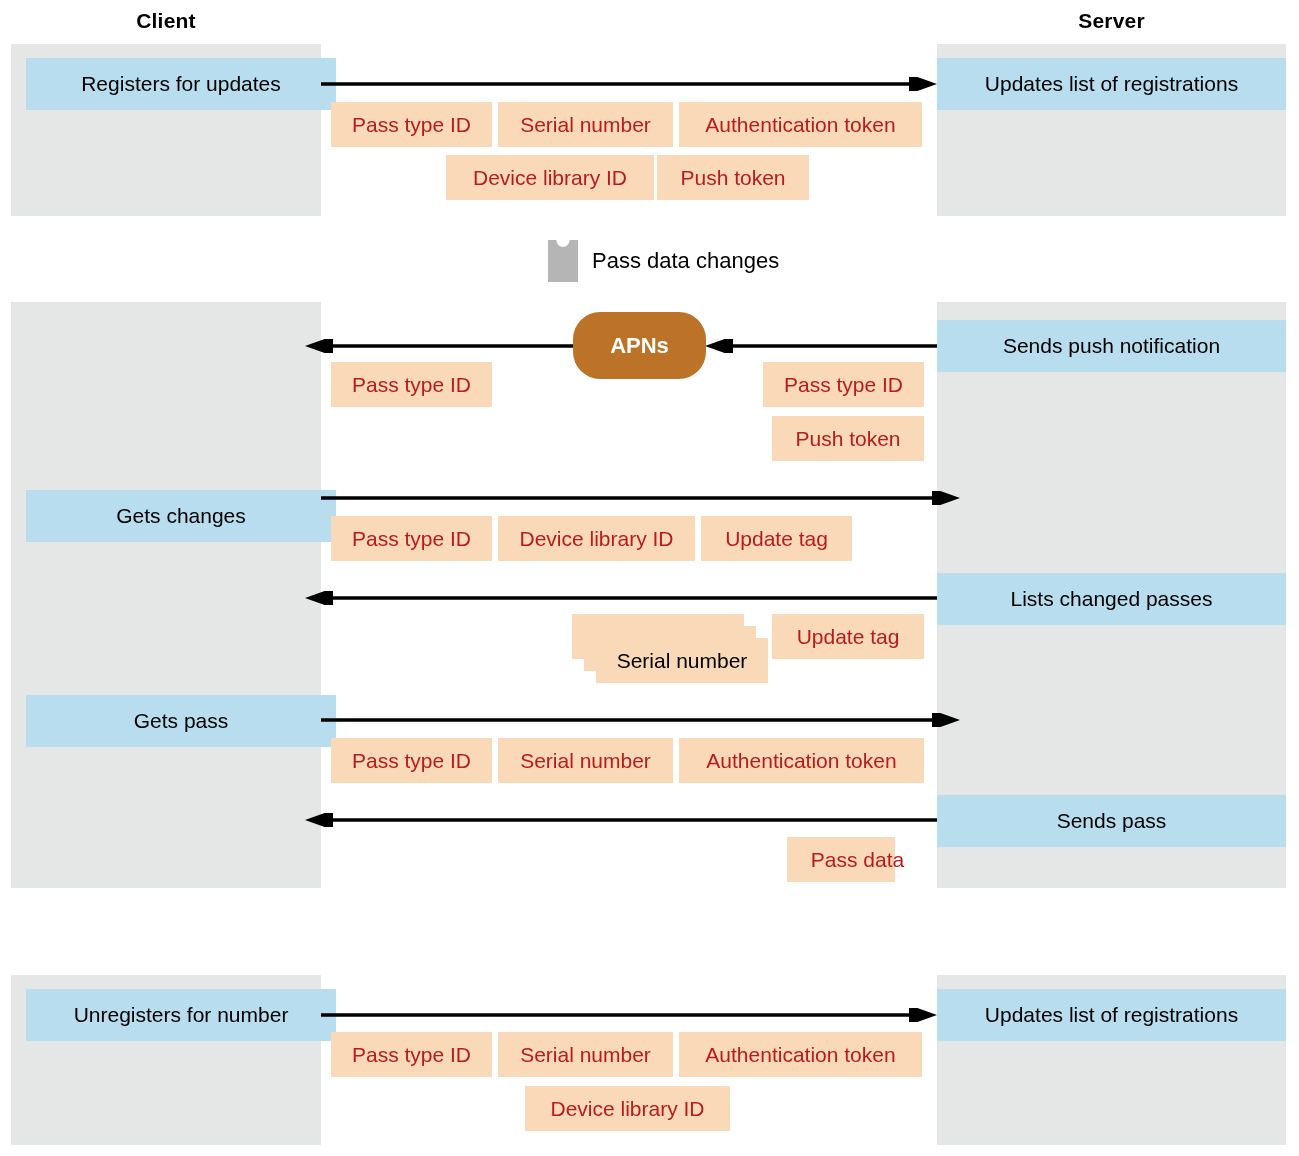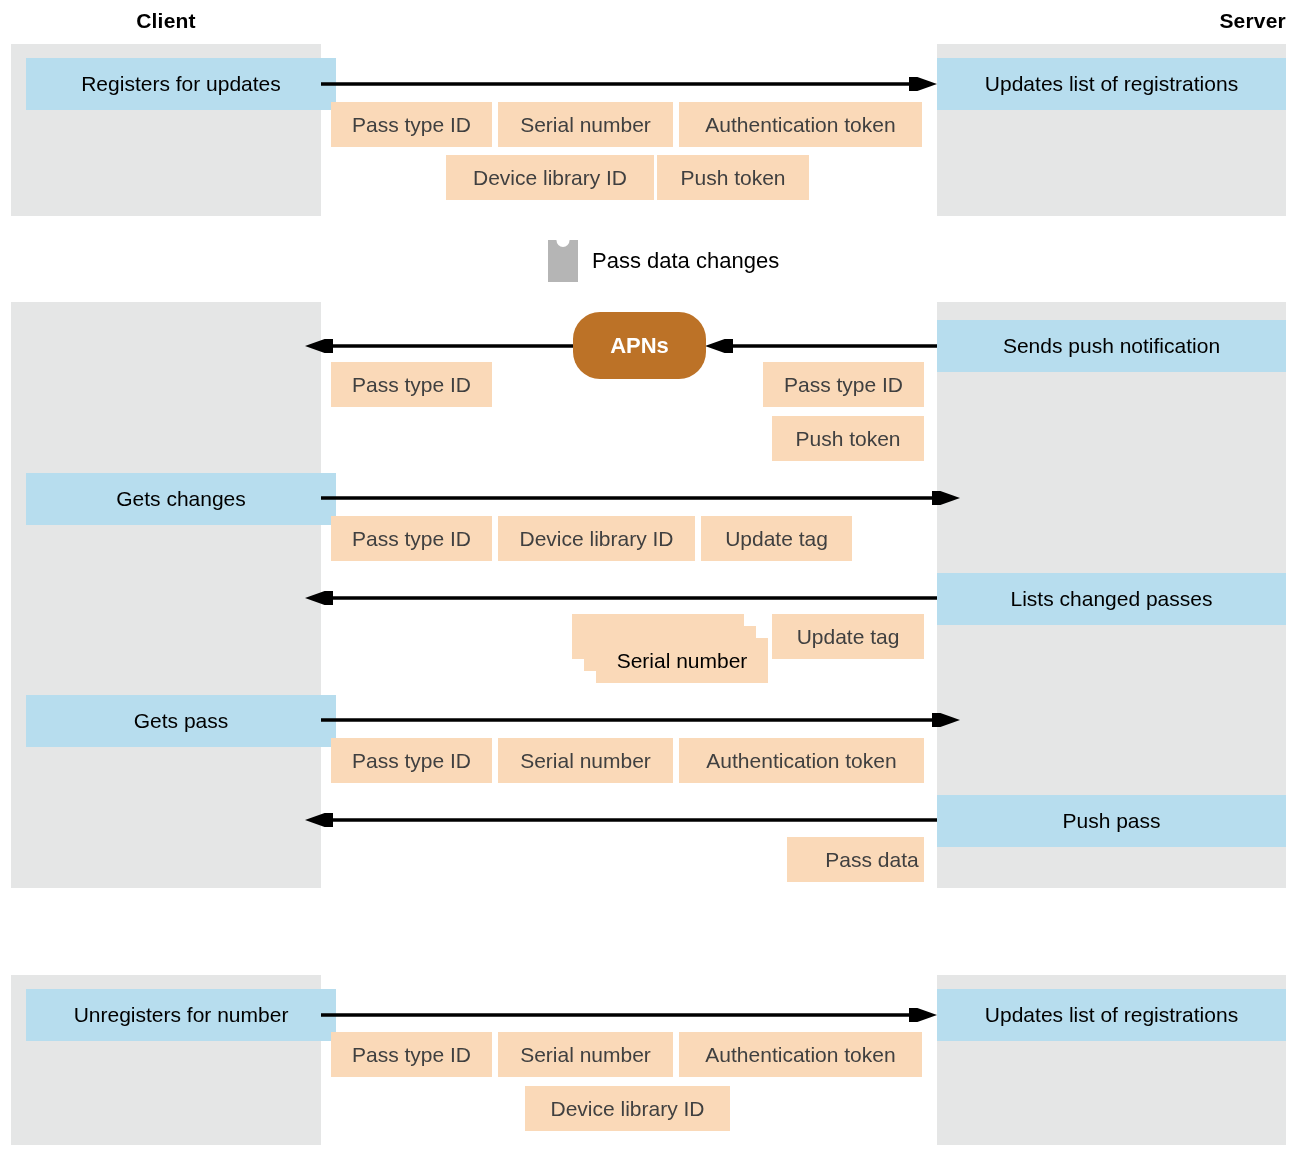--- a/index.html
+++ b/index.html
@@ -25,21 +25,21 @@
 
   
   .col-header {
     position: absolute;
     font-size: 21px;
     font-weight: bold;
     text-align: center;
     letter-spacing: 0.2px;
   }
   #hdr-client { left: 11px; top: 9px; width: 310px; }
-  #hdr-server { left: 937px; top: 9px; width: 349px; text-align: right; }
+  #hdr-server { left: 937px; top: 9px; width: 349px; }
 
   
   .lane {
     position: absolute;
     background: #e5e6e6;
   }
   .lane-left  { left: 11px;  width: 310px; }
   .lane-right { left: 937px; width: 349px; }
 
   
@@ -74,21 +74,21 @@
 
   
   .chip {
     position: absolute;
     background: #fad9b8;
     height: 45px;
     display: flex;
     align-items: center;
     justify-content: center;
     font-size: 21px;
-    color: #404040;
+    color: #b91c1c;
     white-space: nowrap;
     padding: 0 14px;
     box-sizing: border-box;
   }
 
   
   .chip-stack {
     position: absolute;
   }
   .chip-stack .sheet {
@@ -247,21 +247,21 @@
   </div>
 
   <div id="apns-node" style="left:573px; top:312px; width:133px; height:67px;">
     <span>APNs</span>
   </div>
 
   <div class="chip" style="left:331px; top:362px; width:161px;">Pass type ID</div>
   <div class="chip" style="left:763px; top:362px; width:161px;">Pass type ID</div>
   <div class="chip" style="left:772px; top:416px; width:152px;">Push token</div>
 
-  <div class="band band-left" style="top:473px;">
+  <div class="band band-left" style="top:490px;">
     <span class="band-label">Gets changes</span>
   </div>
   <div class="arrow" style="left:321px; top:491px; width:639px;">
     <svg width="639" height="14" viewBox="0 0 639 14">
       <line x1="0" y1="7" x2="619" y2="7" stroke="#000" stroke-width="3.5"></line>
       <polygon points="639,7 611,17 611,-3" fill="#000"></polygon>
     </svg>
   </div>
   <div class="chip" style="left:331px; top:516px; width:161px;">Pass type ID</div>
   <div class="chip" style="left:498px; top:516px; width:197px;">Device library ID</div>
@@ -291,29 +291,29 @@
     <svg width="639" height="14" viewBox="0 0 639 14">
       <line x1="0" y1="7" x2="619" y2="7" stroke="#000" stroke-width="3.5"></line>
       <polygon points="639,7 611,17 611,-3" fill="#000"></polygon>
     </svg>
   </div>
   <div class="chip" style="left:331px; top:738px; width:161px;">Pass type ID</div>
   <div class="chip" style="left:498px; top:738px; width:175px;">Serial number</div>
   <div class="chip" style="left:679px; top:738px; width:245px;">Authentication token</div>
 
   <div class="band band-right" style="top:795px;">
-    <span class="band-label">Push pass</span>
+    <span class="band-label">Sends pass</span>
   </div>
   <div class="arrow" style="left:305px; top:813px; width:632px;">
     <svg width="632" height="14" viewBox="0 0 632 14">
       <line x1="632" y1="7" x2="26" y2="7" stroke="#000" stroke-width="3.5"></line>
       <polygon points="0,7 28,17 28,-3" fill="#000"></polygon>
     </svg>
   </div>
-  <div class="chip" style="left:787px; top:837px; width:137px;padding-left:47px;">Pass data</div>
+  <div class="chip" style="left:787px; top:837px; width:108px;padding-left:47px;">Pass data</div>
 
 
   <div class="lane lane-left" style="top:975px; height:170px;"></div>
   <div class="lane lane-right" style="top:975px; height:170px;"></div>
 
   <div class="band band-left" style="top:989px;">
     <span class="band-label">Unregisters for number</span>
   </div>
   <div class="band band-right" style="top:989px;">
     <span class="band-label">Updates list of registrations</span>

